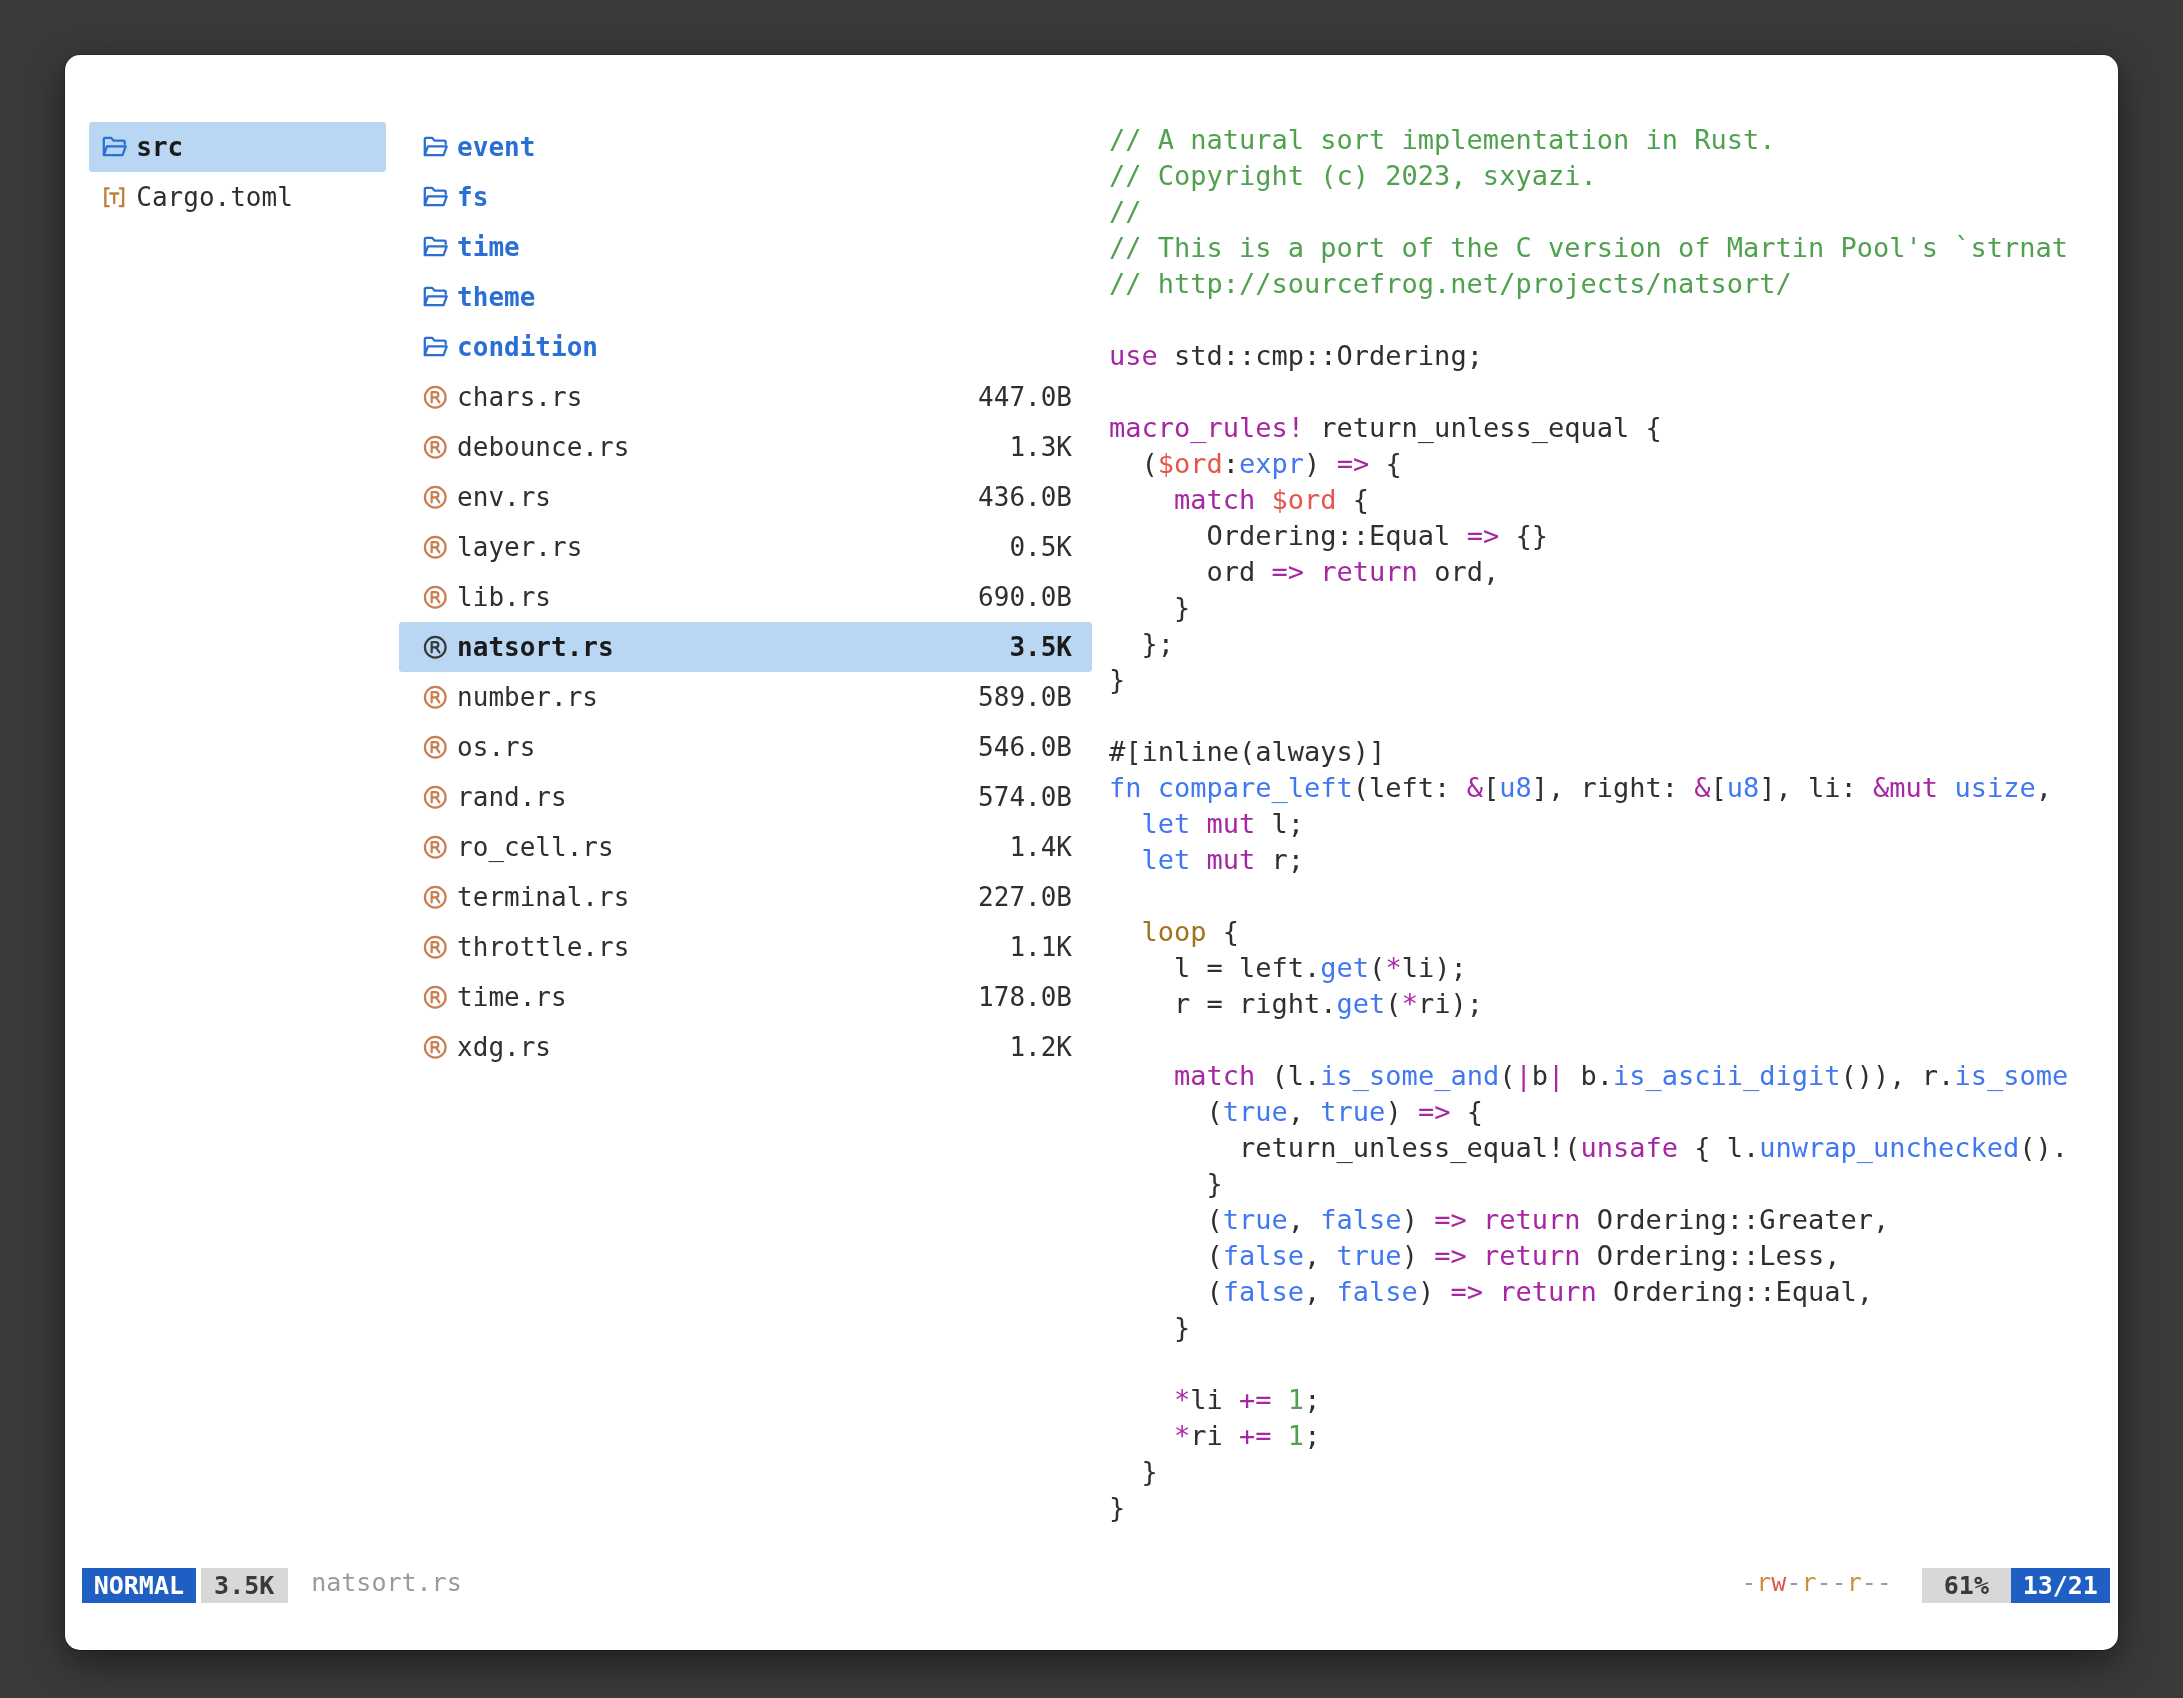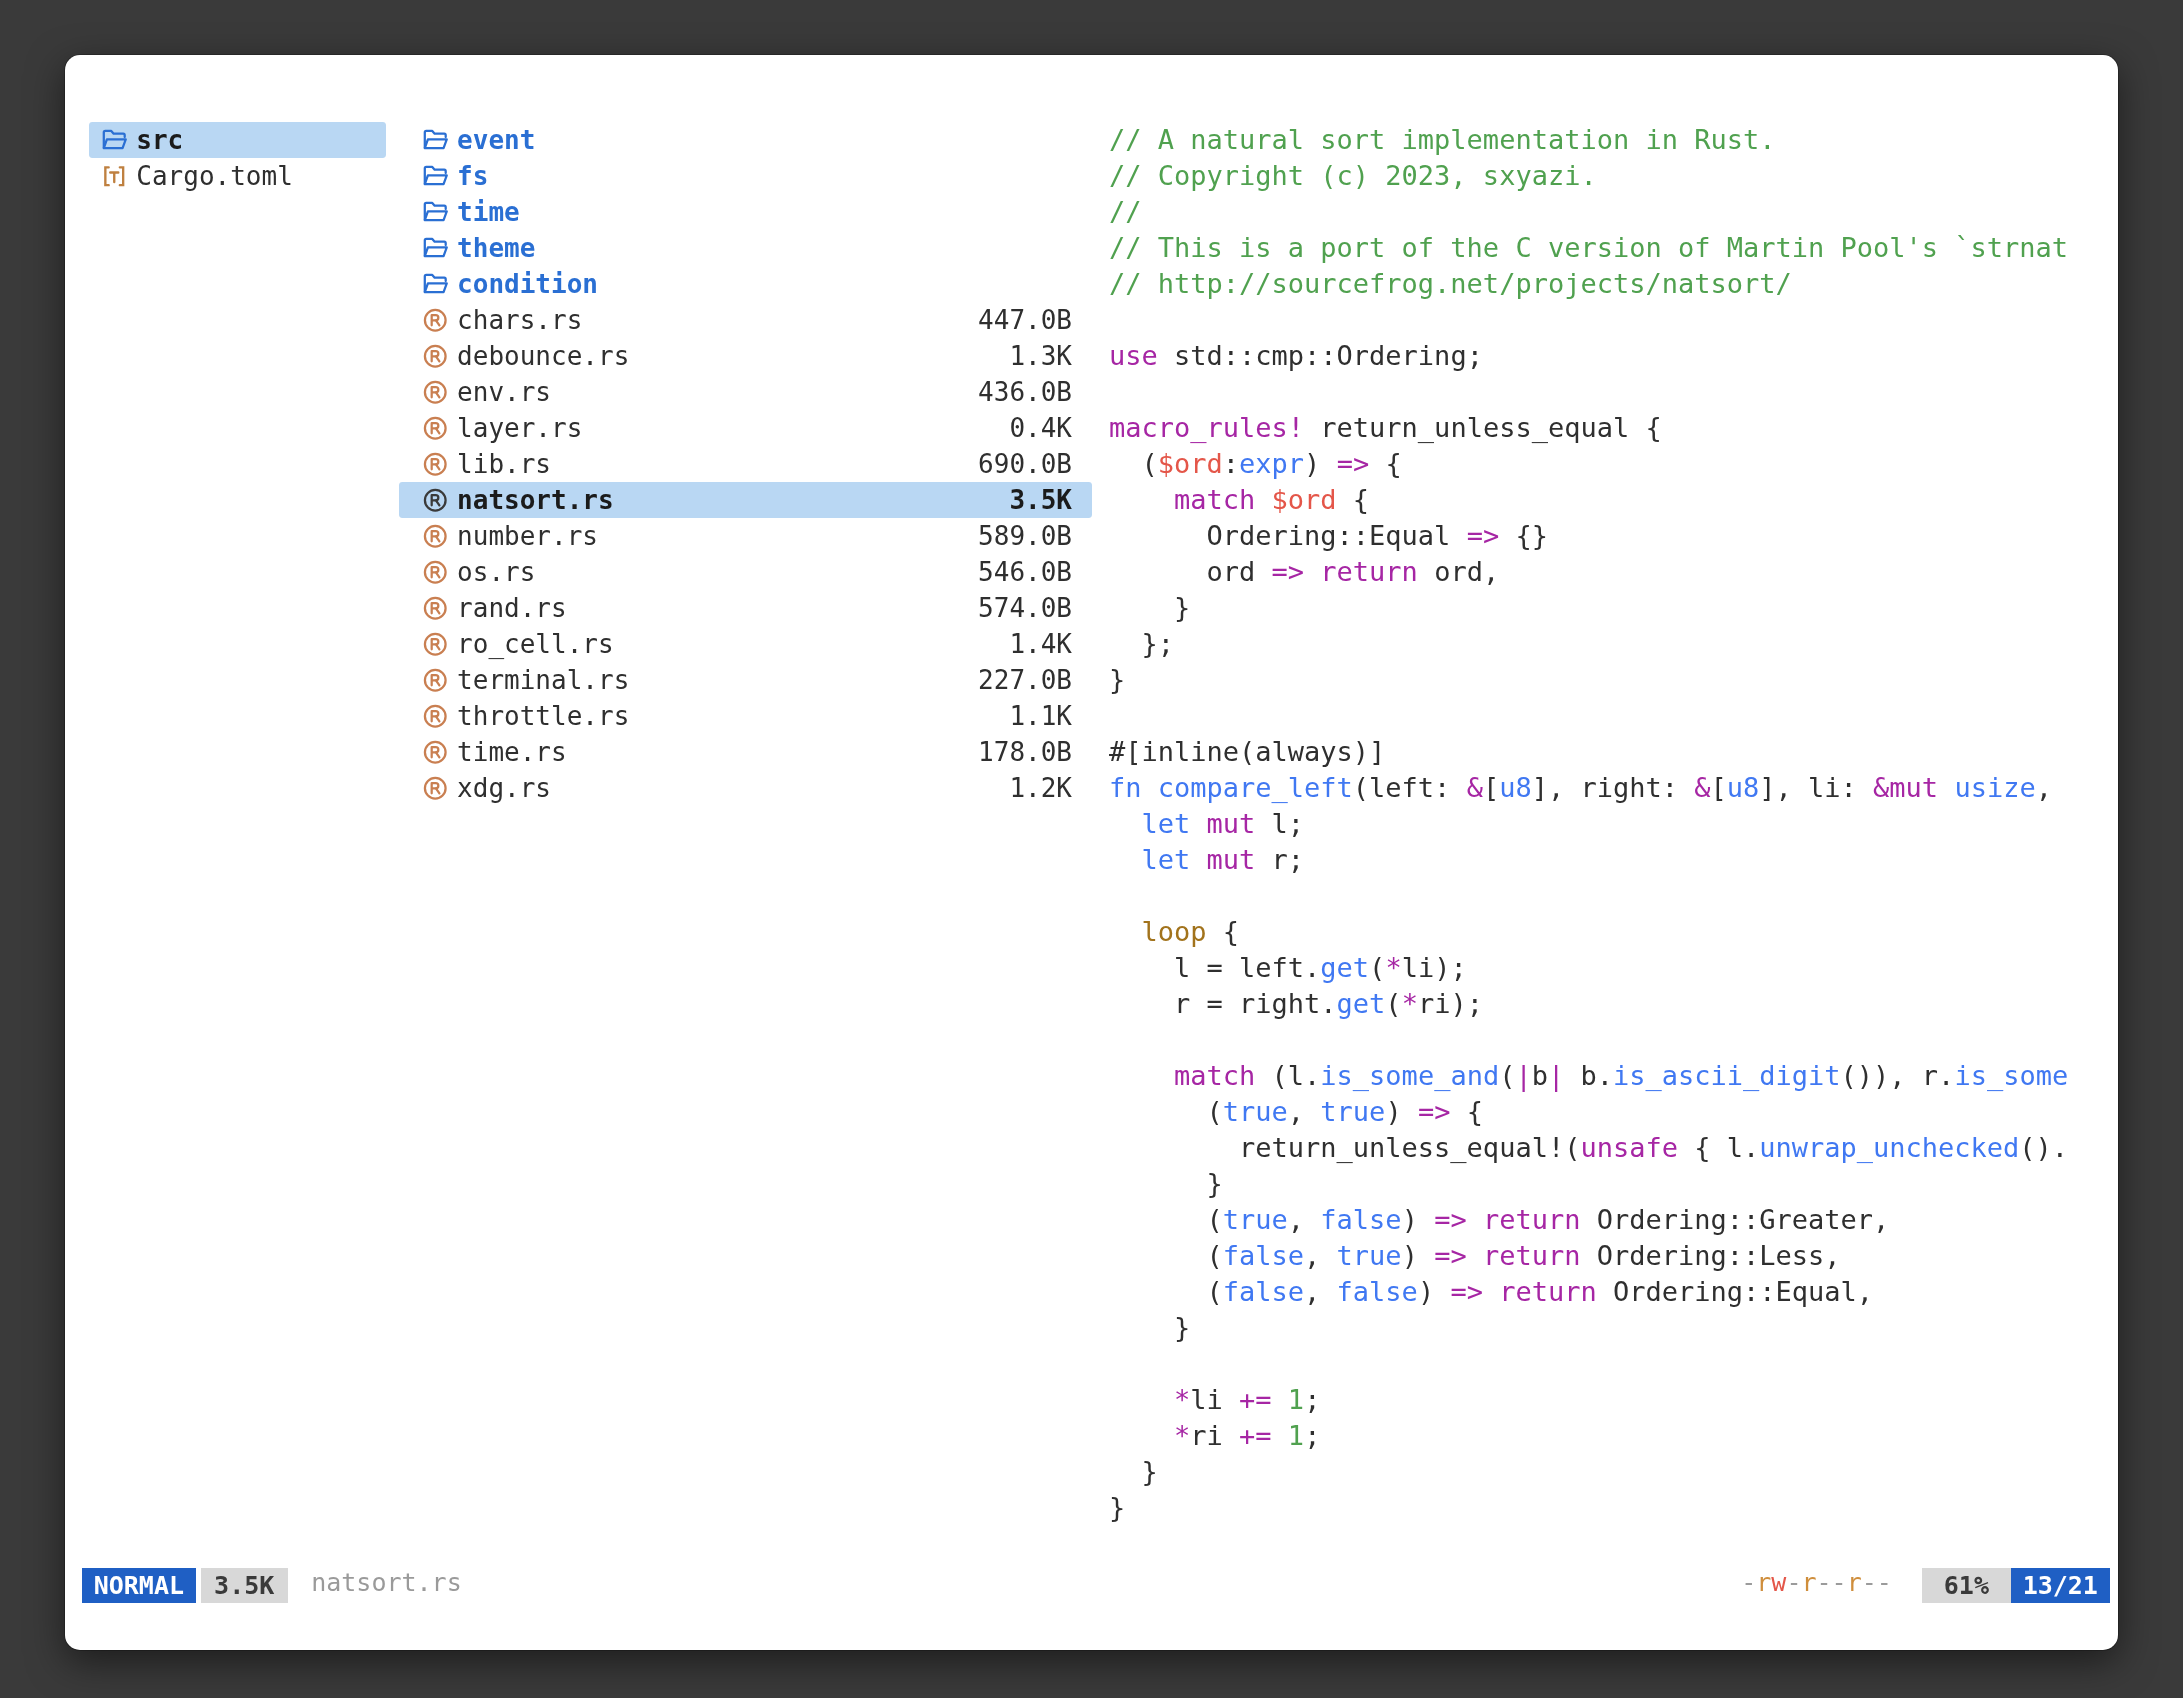--- a/index.html
+++ b/index.html
@@ -15,21 +15,21 @@
     overflow:hidden;
   }
   .pane{position:absolute;top:67px;}
   #parent-pane{left:23.5px;width:297px;}
   #current-pane{left:334px;width:693px;}
   #preview-pane{
     left:1044px;width:992px;height:1477px;overflow:hidden;
     font-size:27px;line-height:36px;white-space:pre;color:var(--text,#2f2f2f);
   }
   .row{
-    display:flex;align-items:center;height:36px;font-size:26px;
+    display:flex;align-items:center;height:50px;font-size:26px;
     color:var(--text,#2f2f2f);white-space:pre;
   }
   #parent-pane .row{padding:0 8.4px 0 11.7px;}
   #current-pane .row{padding:0 20px 0 22px;}
   .row.dir{color:var(--dir,#2a6fd3);font-weight:bold;}
   .row.sel{background:var(--hl,#b9d7f3);color:#1b1b1b;font-weight:bold;border-radius:3.4px;}
   .row .name{white-space:pre;}
   .row .size{margin-left:auto;}
   .icon{width:28.5px;height:28.5px;margin-right:7.6px;flex:0 0 auto;display:block;}
   .icon svg{width:100%;height:100%;display:block;}
@@ -104,21 +104,21 @@
           </svg></span><span class="name">debounce.rs</span><span class="size">1.3K</span></div>
       <div class="row"><span class="icon rust"><svg viewBox="0 0 24 24" fill="none" stroke="currentColor" stroke-width="1.9" stroke-linecap="round" stroke-linejoin="round">
             <circle cx="12" cy="12" r="8.7"></circle>
             <path d="M9 16.3V7.7h3.4a2.2 2.2 0 0 1 0 4.4H9"></path>
             <path d="M12.6 12.1l2.9 4.2"></path>
           </svg></span><span class="name">env.rs</span><span class="size">436.0B</span></div>
       <div class="row"><span class="icon rust"><svg viewBox="0 0 24 24" fill="none" stroke="currentColor" stroke-width="1.9" stroke-linecap="round" stroke-linejoin="round">
             <circle cx="12" cy="12" r="8.7"></circle>
             <path d="M9 16.3V7.7h3.4a2.2 2.2 0 0 1 0 4.4H9"></path>
             <path d="M12.6 12.1l2.9 4.2"></path>
-          </svg></span><span class="name">layer.rs</span><span class="size">0.4K</span></div>
+          </svg></span><span class="name">layer.rs</span><span class="size">0.5K</span></div>
       <div class="row"><span class="icon rust"><svg viewBox="0 0 24 24" fill="none" stroke="currentColor" stroke-width="1.9" stroke-linecap="round" stroke-linejoin="round">
             <circle cx="12" cy="12" r="8.7"></circle>
             <path d="M9 16.3V7.7h3.4a2.2 2.2 0 0 1 0 4.4H9"></path>
             <path d="M12.6 12.1l2.9 4.2"></path>
           </svg></span><span class="name">lib.rs</span><span class="size">690.0B</span></div>
       <div class="row sel"><span class="icon rust"><svg viewBox="0 0 24 24" fill="none" stroke="currentColor" stroke-width="1.9" stroke-linecap="round" stroke-linejoin="round">
             <circle cx="12" cy="12" r="8.7"></circle>
             <path d="M9 16.3V7.7h3.4a2.2 2.2 0 0 1 0 4.4H9"></path>
             <path d="M12.6 12.1l2.9 4.2"></path>
           </svg></span><span class="name">natsort.rs</span><span class="size">3.5K</span></div>

